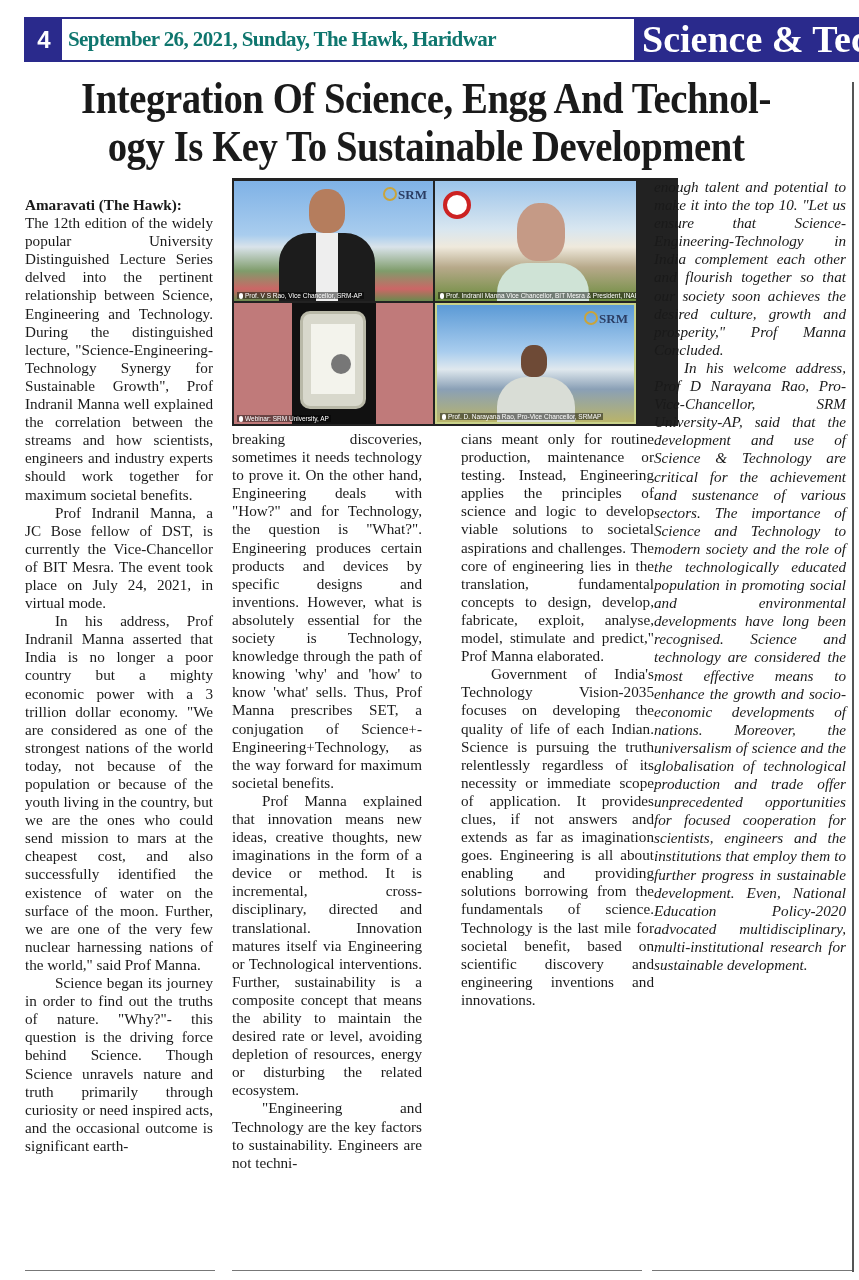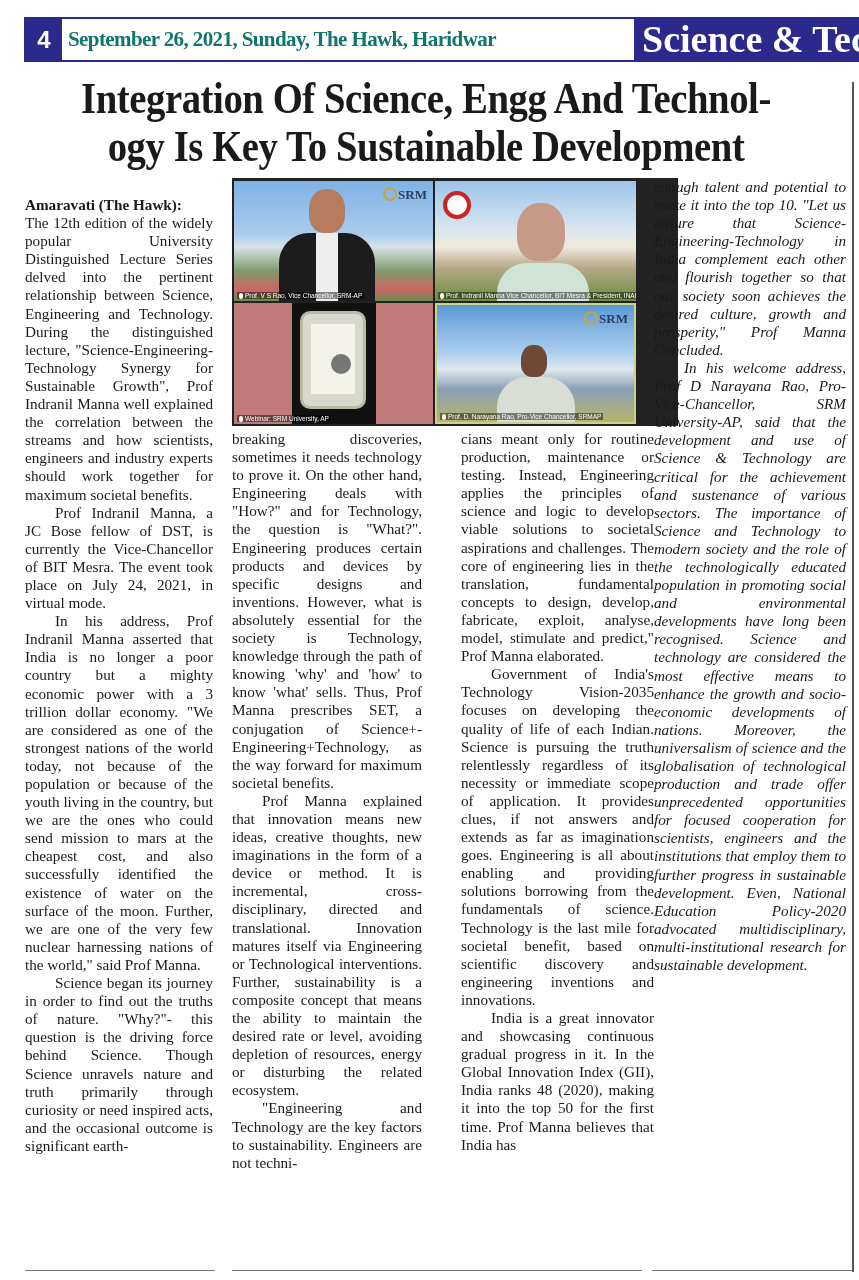--- a/index.html
+++ b/index.html
@@ -146,21 +146,20 @@
 
 <div class="col col2">
   <p>breaking discoveries, sometimes it needs technology to prove it. On the other hand, Engineering deals with "How?" and for Technology, the question is "What?". Engineering produces certain products and devices by specific designs and inventions. However, what is absolutely essential for the society is Technology, knowledge through the path of knowing 'why' and 'how' to know 'what' sells. Thus, Prof Manna prescribes SET, a conjugation of Science+-Engineering+Technology, as the way forward for maximum societal benefits.</p>
   <p class="indent">Prof Manna explained that innovation means new ideas, creative thoughts, new imaginations in the form of a device or method. It is incremental, cross-disciplinary, directed and translational. Innovation matures itself via Engineering or Technological interventions. Further, sustainability is a composite concept that means the ability to maintain the desired rate or level, avoiding depletion of resources, energy or disturbing the related ecosystem.</p>
   <p class="indent">"Engineering and Technology are the key factors to sustainability. Engineers are not techni-</p>
 </div>
 
 <div class="col col3">
   <p>cians meant only for routine production, maintenance or testing. Instead, Engineering applies the principles of science and logic to develop viable solutions to societal aspirations and challenges. The core of engineering lies in the translation, fundamental concepts to design, develop, fabricate, exploit, analyse, model, stimulate and predict," Prof Manna elaborated.</p>
   <p class="indent">Government of India's Technology Vision-2035 focuses on developing the quality of life of each Indian. Science is pursuing the truth relentlessly regardless of its necessity or immediate scope of application. It provides clues, if not answers and extends as far as imagination goes. Engineering is all about enabling and providing solutions borrowing from the fundamentals of science. Technology is the last mile for societal benefit, based on scientific discovery and engineering inventions and innovations.</p>
-  <p class="indent">India is a great innovator and showcasing continuous gradual progress in it. In the Global Innovation Index (GII), India ranks 48 (2020), making it into the top 50 for the first time. Prof Manna believes that India has</p>
 </div>
 
 <div class="col col4">
   <p>enough talent and potential to make it into the top 10. "Let us ensure that Science-Engineering-Technology in India complement each other and flourish together so that our society soon achieves the desired culture, growth and prosperity," Prof Manna Concluded.</p>
   <p class="indent">In his welcome address, Prof D Narayana Rao, Pro-Vice-Chancellor, SRM University-AP, said that the development and use of Science &amp; Technology are critical for the achievement and sustenance of various sectors. The importance of Science and Technology to modern society and the role of the technologically educated population in promoting social and environmental developments have long been recognised. Science and technology are considered the most effective means to enhance the growth and socio-economic developments of nations. Moreover, the universalism of science and the globalisation of technological production and trade offer unprecedented opportunities for focused cooperation for scientists, engineers and the institutions that employ them to further progress in sustainable development. Even, National Education Policy-2020 advocated multidisciplinary, multi-institutional research for sustainable development.</p>
 </div>
 
 <div class="bottom-rule" style="left:25px; width:190px;"></div>
 <div class="bottom-rule" style="left:232px; width:410px;"></div>
 <div class="bottom-rule" style="left:652px; width:200px;"></div>

